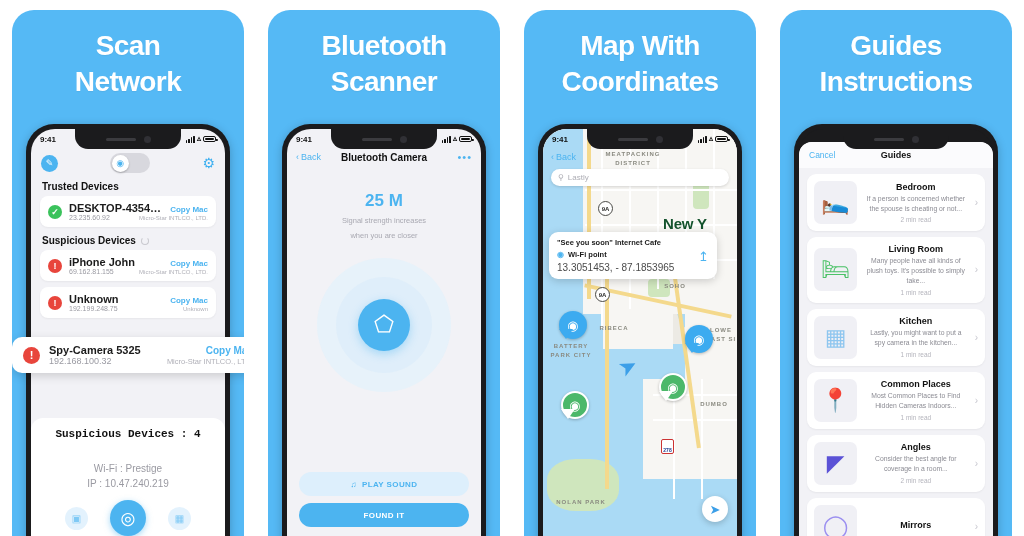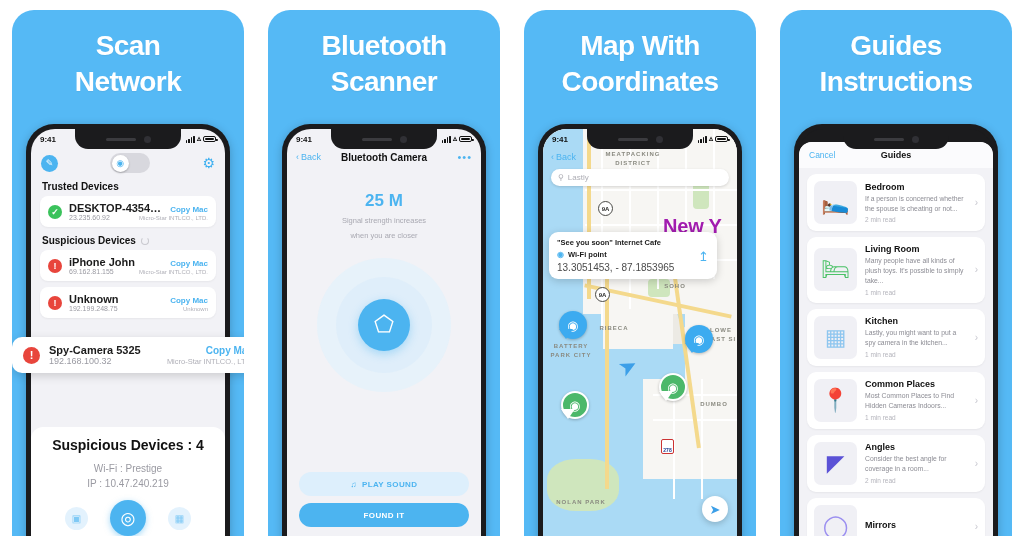--- a/index.html
+++ b/index.html
@@ -163,21 +163,21 @@
   .highlight-card .dev-ip { font-size: 9px; }
   .highlight-card .dev-vendor { font-size: 7.5px; }
 
   .summary-card {
     position: absolute; left: 0; right: 0; bottom: 0;
     background: #fff;
     border-radius: 12px 12px 0 0;
     padding: 10px 10px 8px 10px;
     text-align: center;
   }
-  .summary-title { font-size: 14px; font-weight: bold; color: #111; margin-bottom: 9px; }
+  .summary-title { font-size: 11px; font-weight: bold; color: #111; margin-bottom: 22px; font-family: Liberation Mono, monospace; }
   .summary-sub { font-size: 10px; color: #9a9aa2; line-height: 1.45; }
   .bottom-bar { display: flex; align-items: center; justify-content: center; gap: 22px; margin-top: 9px; }
   .bb-small {
     width: 23px; height: 23px; border-radius: 50%;
     background: #e3f2fd; color: #7fc9f5;
     display: flex; align-items: center; justify-content: center; font-size: 10px;
   }
   .bb-main {
     width: 36px; height: 36px; border-radius: 50%;
     background: #4cb4f0; color: #fff;
@@ -220,21 +220,21 @@
   .p2-btns { position: absolute; left: 0; right: 0; bottom: 10px; }
 
   
   .map { position: absolute; inset: 0; background: #eceae4; }
   .map .water { position: absolute; background: #aadaf5; }
   .map .park { position: absolute; background: #cfe6bd; border-radius: 40%; }
   .map .block { position: absolute; background: #f7f6f3; }
   .map .road { position: absolute; background: #ffffff; }
   .map .hwy { position: absolute; background: #f4d98c; }
   .maplabel { position: absolute; color: #8a8a80; font-size: 6px; font-weight: bold; letter-spacing: 1px; text-align: center; }
-  .maplabel.big { color: #a21caf; font-size: 20px; font-weight: bold; letter-spacing: -0.2px; }
+  .maplabel.big { color: #14532d; font-size: 15px; font-weight: bold; letter-spacing: -0.2px; }
   .searchbar {
     position: absolute; left: 8px; right: 8px; top: 40px;
     height: 17px; background: #fff; border-radius: 9px;
     display: flex; align-items: center; gap: 4px;
     padding: 0 7px; font-size: 8px; color: #aeaeb5;
     box-shadow: 0 1px 3px rgba(0,0,0,0.14);
     z-index: 12;
   }
   .shield {
     position: absolute; width: 15px; height: 15px; border-radius: 50%;
@@ -307,21 +307,21 @@
     background: #fff; margin: 6px 8px; border-radius: 9px;
     padding: 7px; display: flex; align-items: center; gap: 8px;
     box-shadow: 0 1px 2px rgba(0,0,0,0.05);
   }
   .guide-thumb {
     width: 43px; height: 43px; flex: 0 0 43px;
     background: #f0f0f5; border-radius: 7px;
     display: flex; align-items: center; justify-content: center;
     font-size: 23px;
   }
-  .guide-body { flex: 1; min-width: 0; }
+  .guide-body { flex: 1; min-width: 0; text-align: center; }
   .guide-title { font-size: 9px; font-weight: bold; color: #111; }
   .guide-desc { font-size: 6.8px; color: #8c8c94; line-height: 1.45; margin-top: 2px; }
   .guide-read { font-size: 6.5px; color: #b4b4bc; margin-top: 3px; }
   .chev { color: #c8c8d0; font-size: 10px; }
 </style>
 </head>
 <body>
 
 <div class="stage">
 

